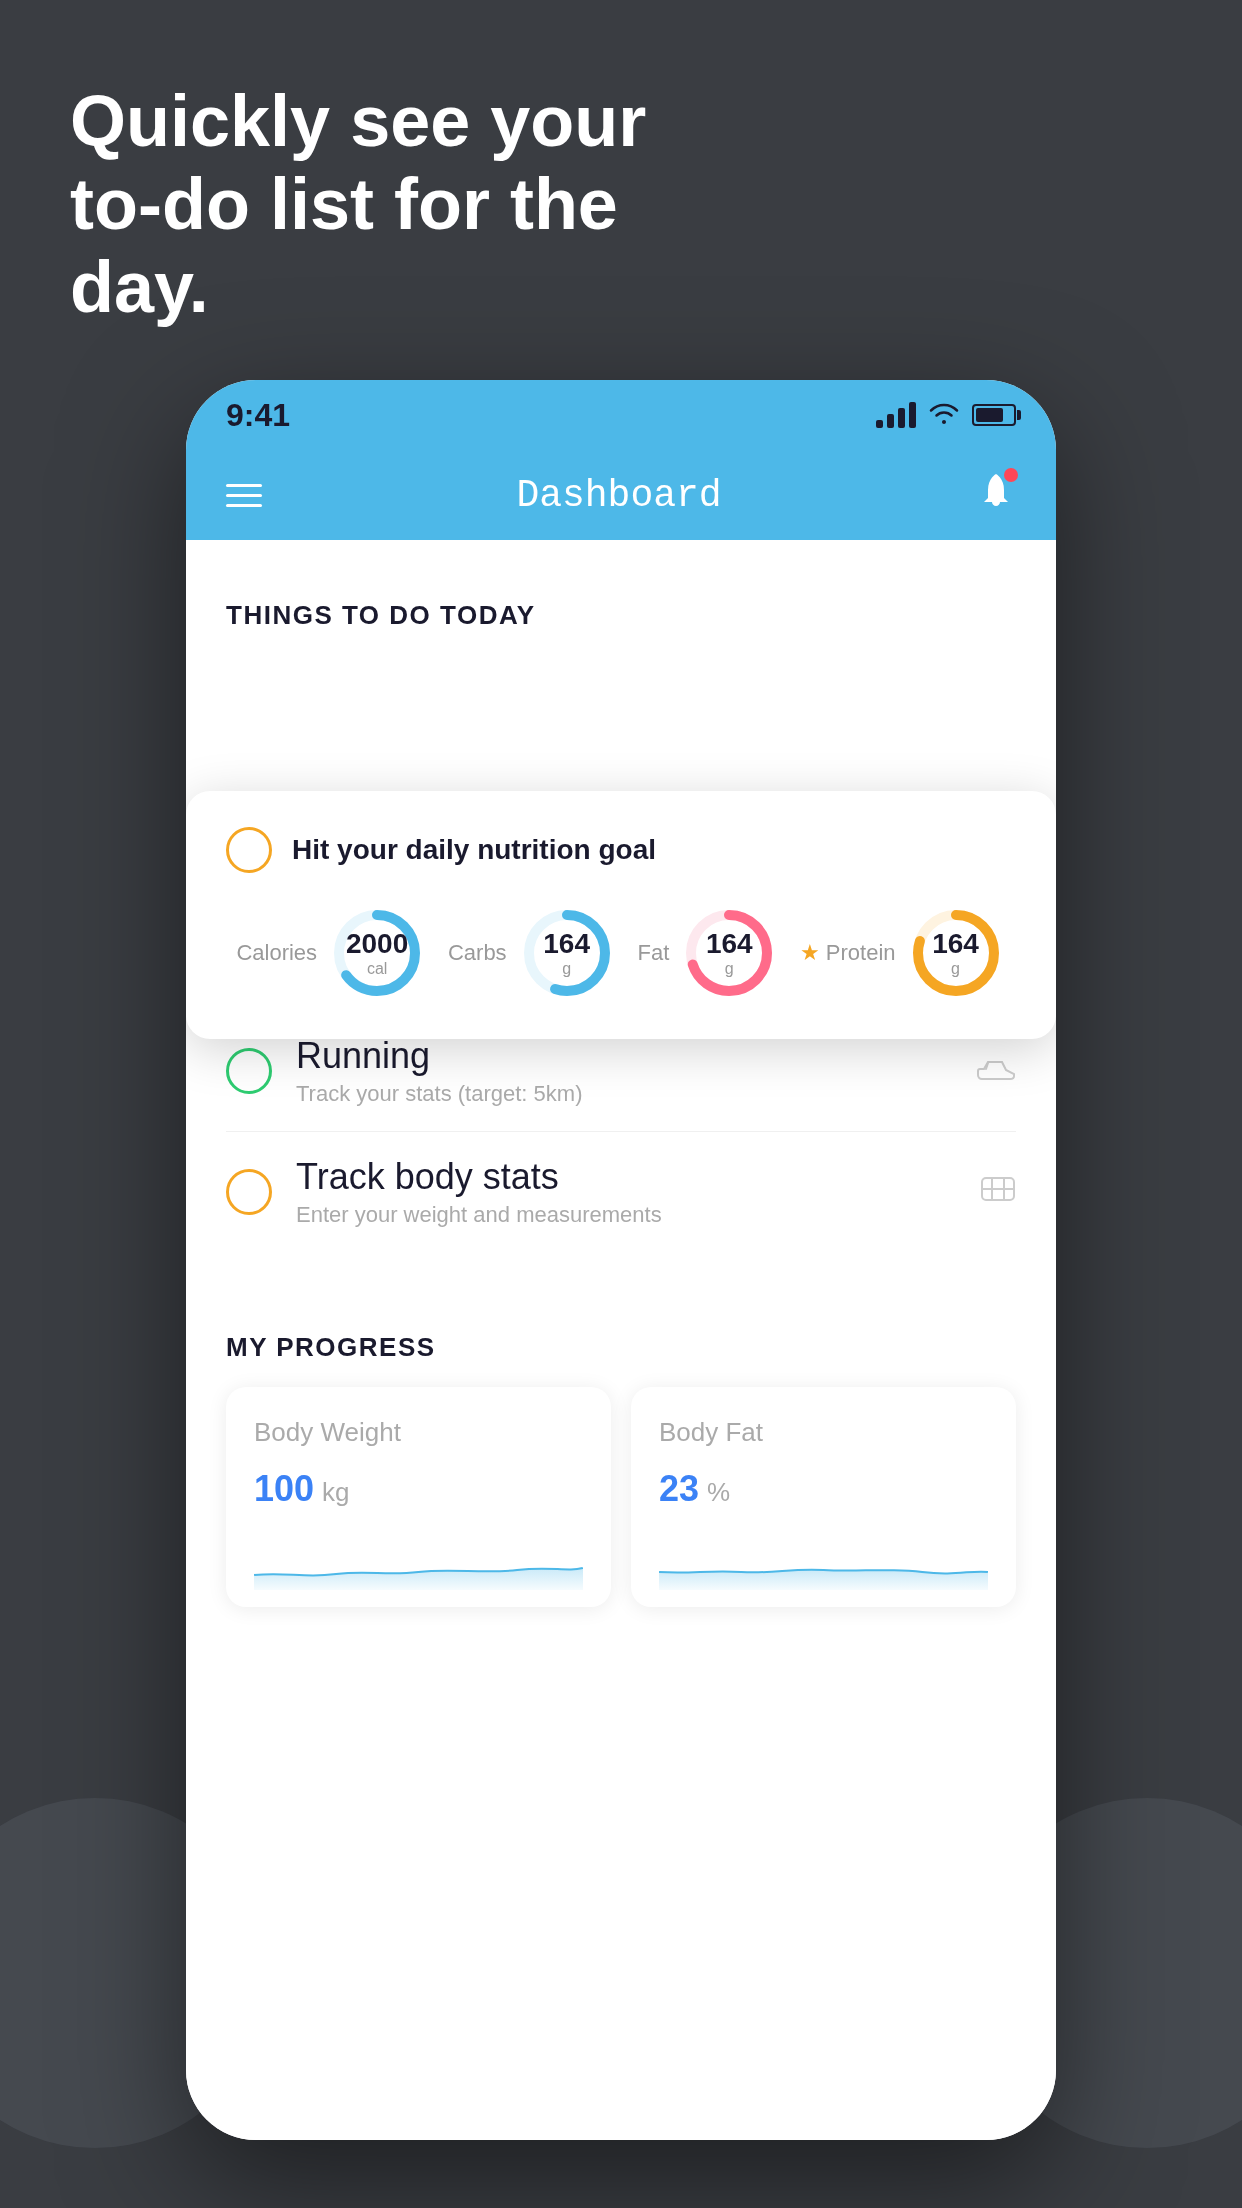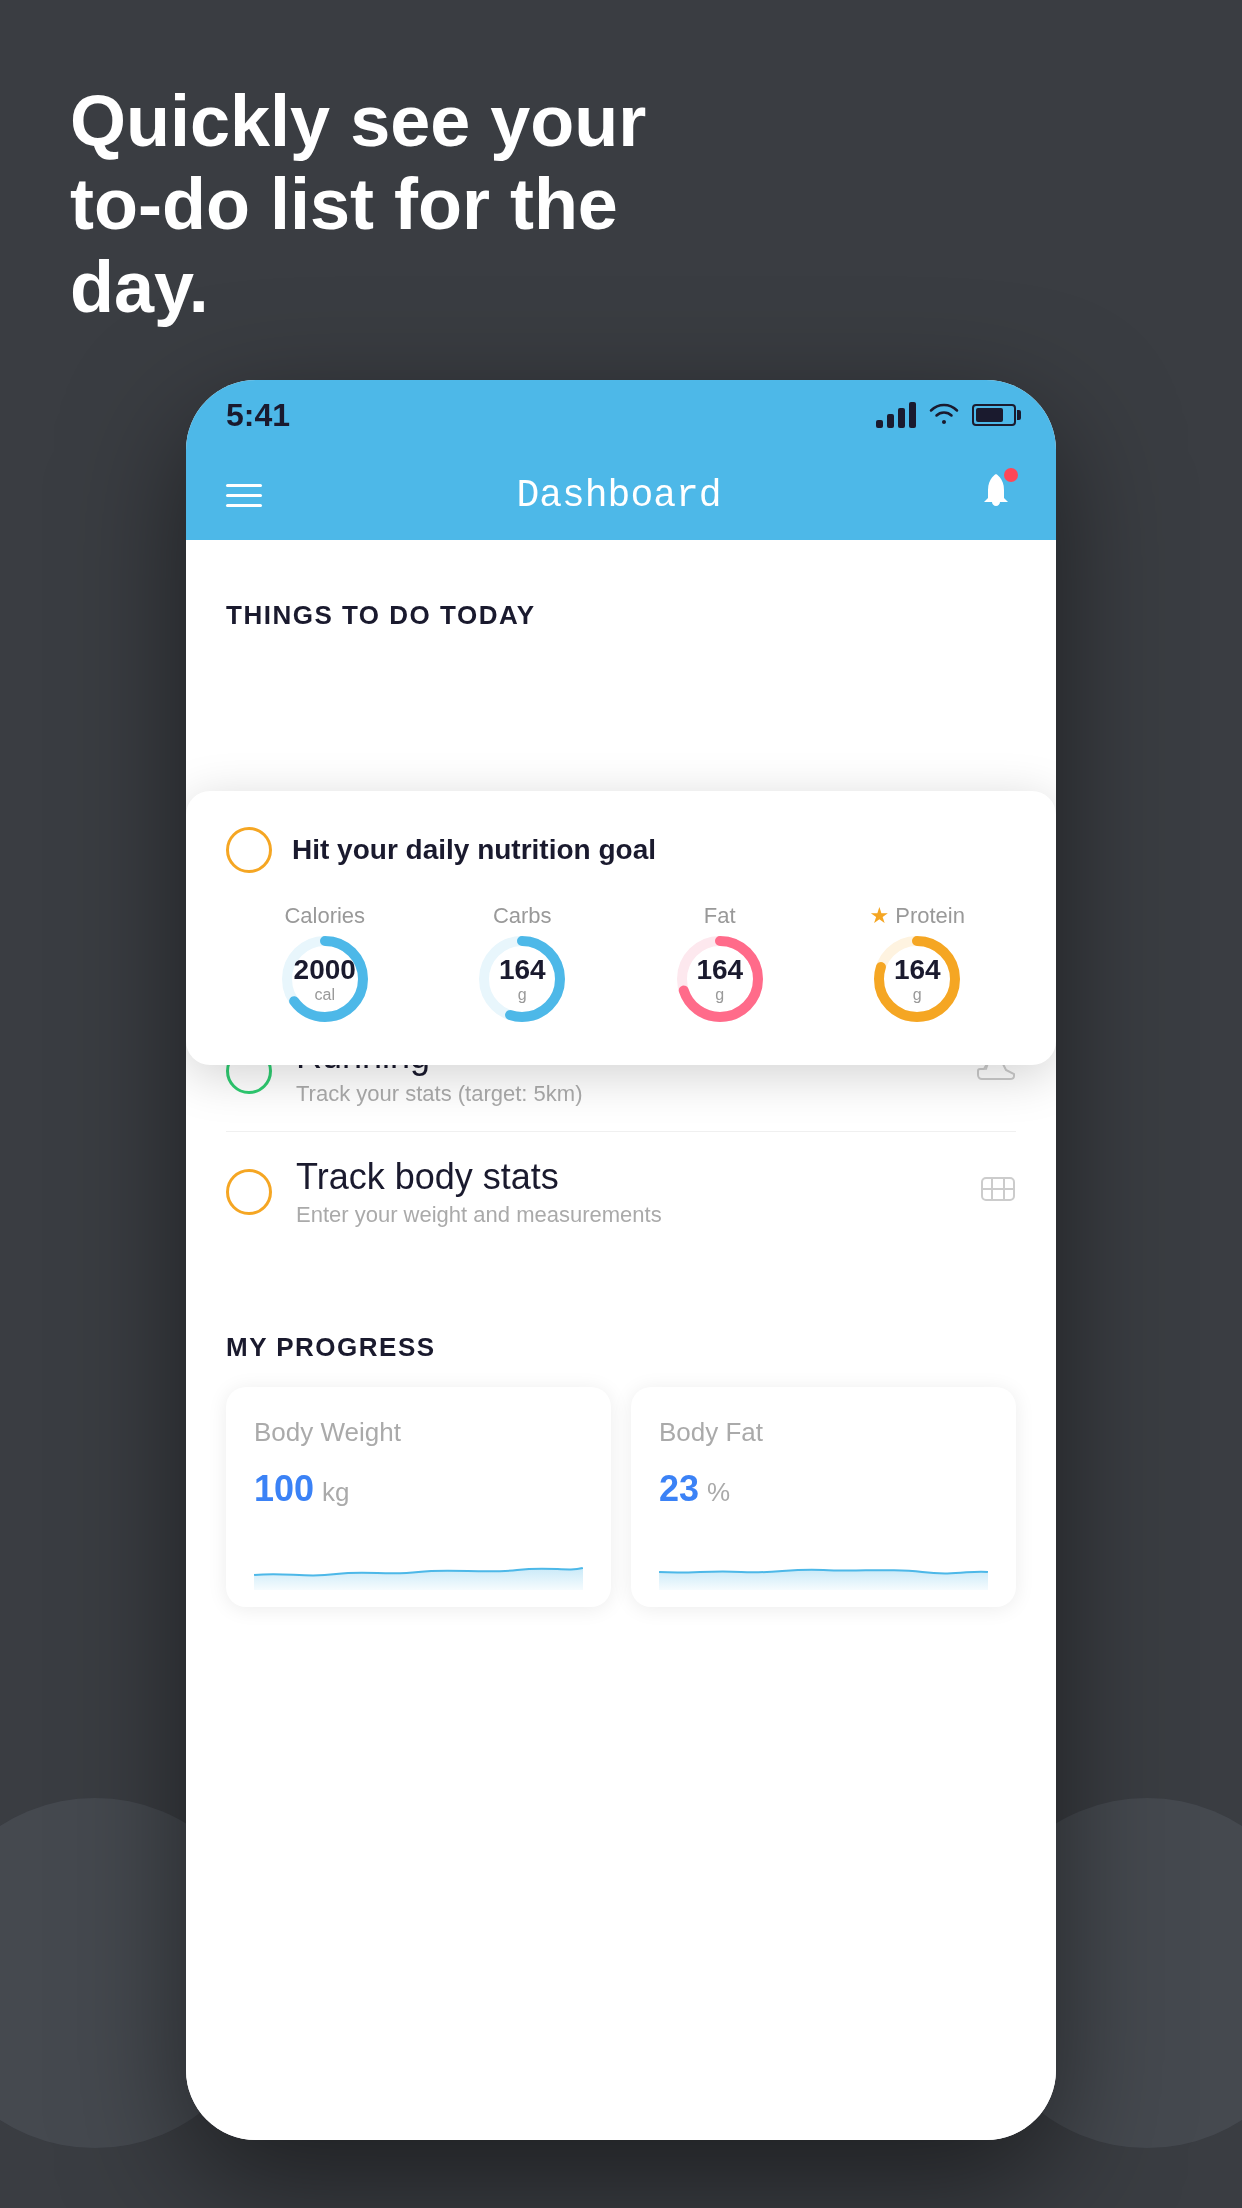--- a/index.html
+++ b/index.html
@@ -206,22 +206,23 @@
 
     
     .nutrition-row {
       display: flex;
       justify-content: space-around;
       align-items: flex-start;
     }
 
     .nutrition-item {
       display: flex;
-      flex-direction: column;
-      align-items: center;
+      flex-direction: row;
+      align-items: center;
+      gap: 10px;
     }
 
     .nutrition-label {
       font-size: 22px;
       color: #999;
       display: flex;
       align-items: center;
       gap: 6px;
     }
 
@@ -413,21 +414,21 @@
 <body>
 
 <div class="bg-blob-left"></div>
 <div class="bg-blob-right"></div>
 
 <div class="hero-text">Quickly see your to-do list for the day.</div>
 
 <div class="phone-frame">
 
   <div class="status-bar">
-    <span class="status-time">5:41</span>
+    <span class="status-time">9:41</span>
     <div class="status-icons">
       <div class="signal-bars">
         <div class="signal-bar" style="height:8px;"></div>
         <div class="signal-bar" style="height:14px;"></div>
         <div class="signal-bar" style="height:20px;"></div>
         <div class="signal-bar" style="height:26px;"></div>
       </div>
       <span class="wifi-icon">
         <svg width="32" height="22" viewBox="0 0 32 22" fill="none">
           <path d="M16 18c1.1 0 2 .9 2 2s-.9 2-2 2-2-.9-2-2 .9-2 2-2z" fill="#1a1a2e"></path>

